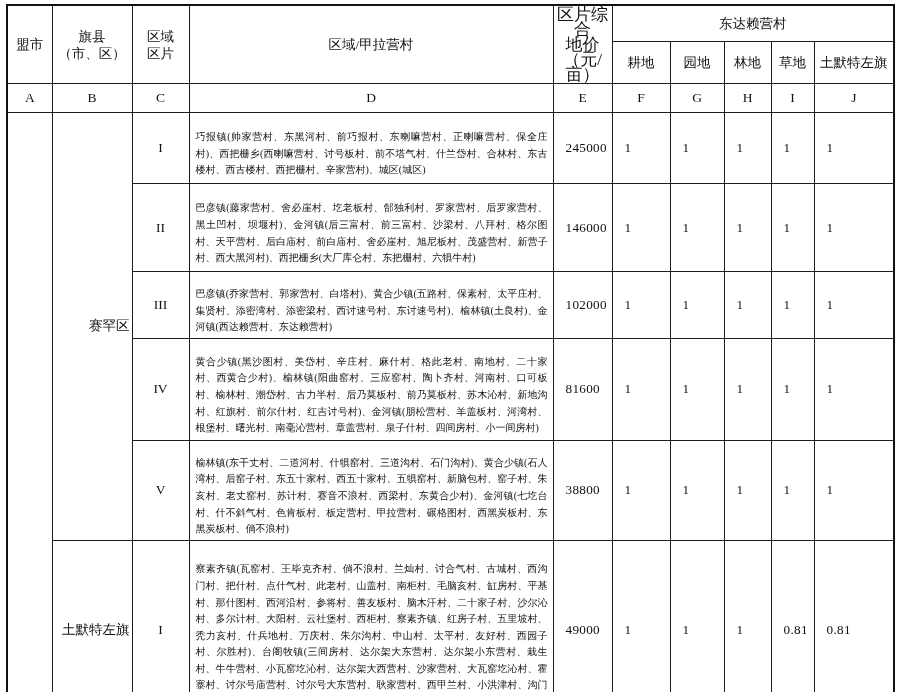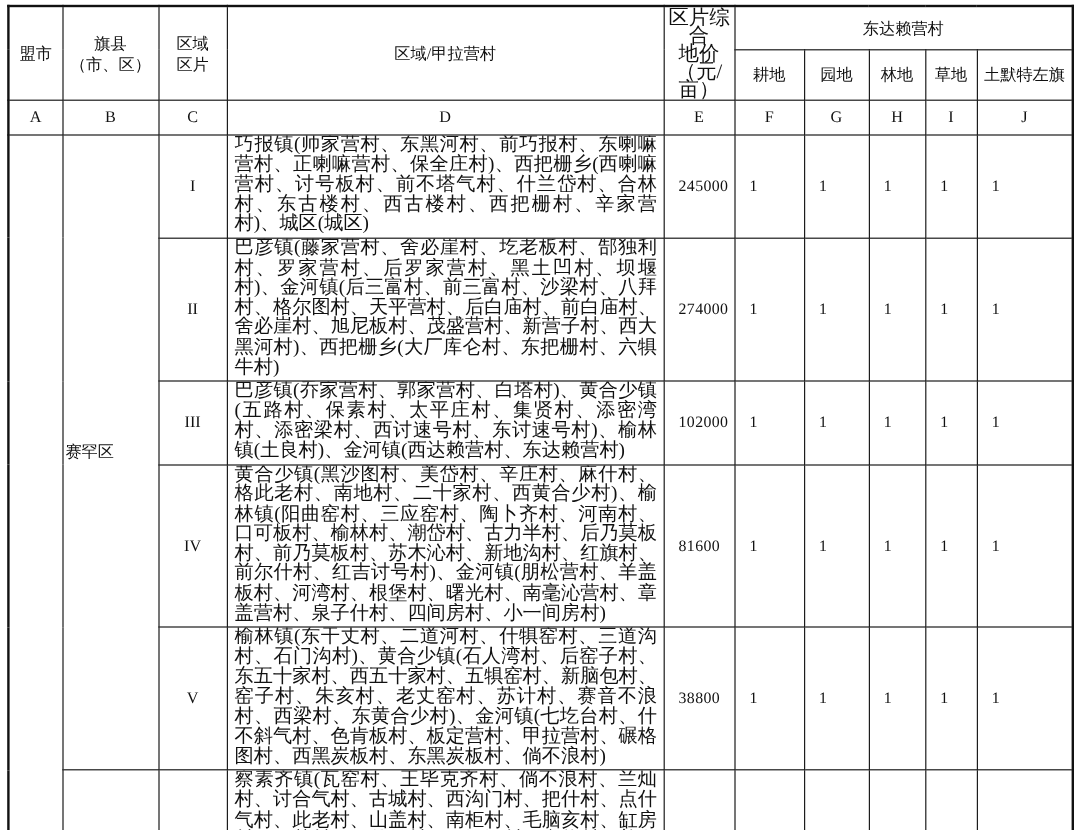--- a/index.html
+++ b/index.html
@@ -46,29 +46,29 @@
     font-size: 13.5px;
     font-family: "Liberation Serif", "DejaVu Serif", serif;
     padding: 0;
   }
   .zone {
     text-align: center;
     font-size: 13.5px;
     padding: 0;
   }
   .county {
-    text-align: left;
+    text-align: right;
     font-size: 13.5px;
     padding: 0 2px;
   }
   .desc {
     text-align: justify;
-    font-size: 16px;
+    font-size: 10px;
     line-height: 16.6px;
-    padding: 0 5px 2px 6px;
+    padding: 14px 5px 2px 6px;
     vertical-align: middle;
   }
   .num {
     font-size: 13.2px;
     padding: 12px;
     letter-spacing: 0.3px;
   }
   
   .page::after {
     content: "";
@@ -139,21 +139,21 @@
       <td class="num">1</td>
       <td class="num">1</td>
       <td class="num">1</td>
       <td class="num">1</td>
       <td class="num">1</td>
     </tr>
 
     <tr style="height:88px">
       <td class="zone">II</td>
       <td class="desc">巴彦镇(藤家营村、舍必崖村、圪老板村、郜独利村、罗家营村、后罗家营村、黑土凹村、坝堰村)、金河镇(后三富村、前三富村、沙梁村、八拜村、格尔图村、天平营村、后白庙村、前白庙村、舍必崖村、旭尼板村、茂盛营村、新营子村、西大黑河村)、西把栅乡(大厂库仑村、东把栅村、六犋牛村)</td>
-      <td class="num">274000</td>
+      <td class="num">146000</td>
       <td class="num">1</td>
       <td class="num">1</td>
       <td class="num">1</td>
       <td class="num">1</td>
       <td class="num">1</td>
     </tr>
 
     <tr style="height:55px">
       <td class="zone">III</td>
       <td class="desc">巴彦镇(乔家营村、郭家营村、白塔村)、黄合少镇(五路村、保素村、太平庄村、集贤村、添密湾村、添密梁村、西讨速号村、东讨速号村)、榆林镇(土良村)、金河镇(西达赖营村、东达赖营村)</td>

